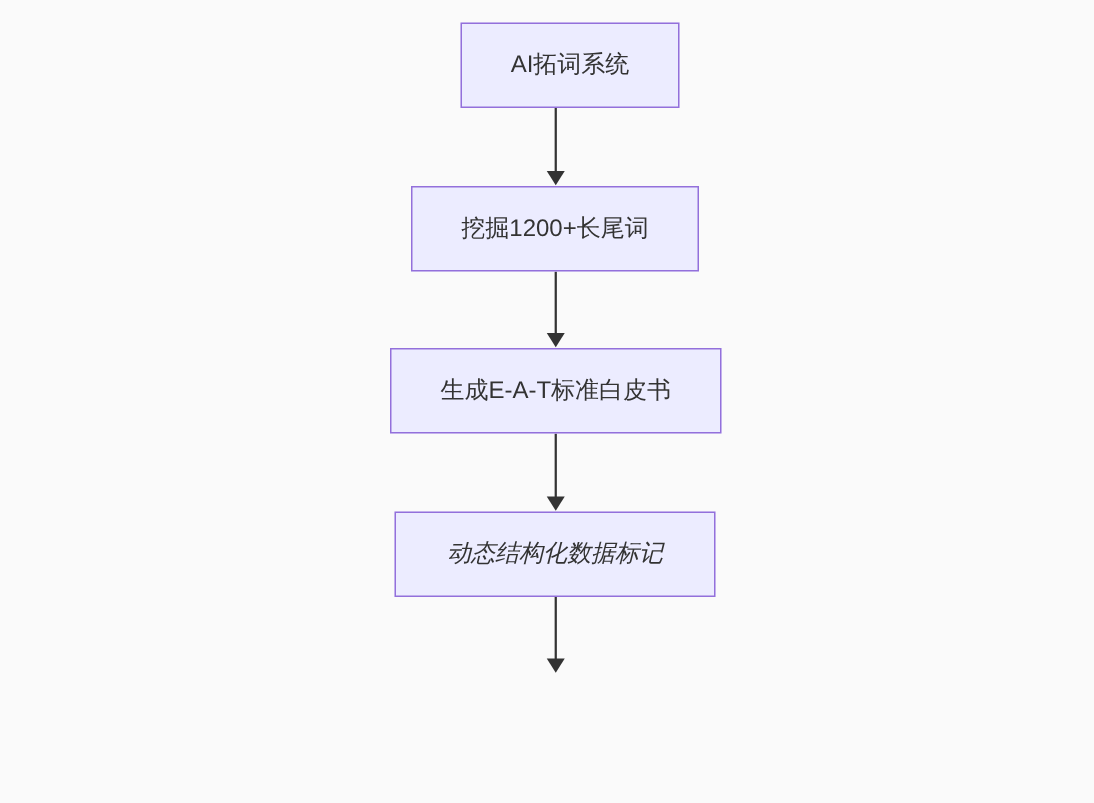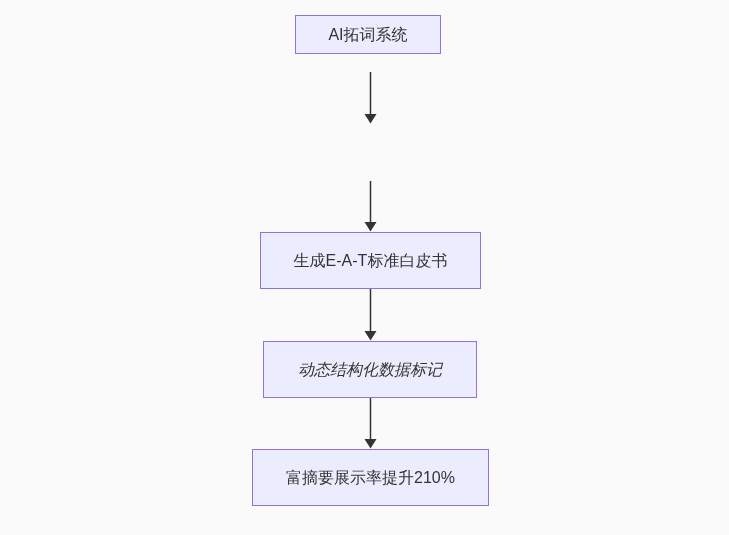--- a/index.html
+++ b/index.html
@@ -34,21 +34,21 @@
     border:1px solid var(--node-border);
     color:var(--text);
     display:flex;
     align-items:center;
     justify-content:center;
     font-size:16px;
     line-height:1;
     text-align:center;
     white-space:nowrap;
   }
-  .n1{left:295px;top:15px;width:146px;height:39px;text-align:center;}
+  .n1{left:307px;top:15px;width:146px;height:57px;text-align:center;}
   .n2{left:274px;top:124px;width:192px;height:57px;}
   .n3{left:260px;top:232px;width:221px;height:57px;}
   .n4{left:263px;top:341px;width:214px;height:57px;font-style:italic;}
   .n5{left:252px;top:449px;width:237px;height:57px;}
 </style>
 </head>
 <body>
 
 <div class="canvas">
 
@@ -72,26 +72,26 @@
     <g>
       <line x1="370.5" y1="398" x2="370.5" y2="441" stroke="#333333" stroke-width="1.5"></line>
       <polygon points="364.5,439 376.5,439 370.5,448.5" fill="#333333"></polygon>
     </g>
   </svg>
 
   <div class="node n1">
     <span>AI拓词系统</span>
   </div>
 
+  <div class="node n2">
+    <span>挖掘1200+长尾词</span>
+  </div>
 
   <div class="node n3">
     <span>生成E-A-T标准白皮书</span>
   </div>
 
   <div class="node n4">
     <span>动态结构化数据标记</span>
   </div>
 
-  <div class="node n5">
-    <span>富摘要展示率提升210%</span>
-  </div>
 
 </div>
 
 </body></html>

